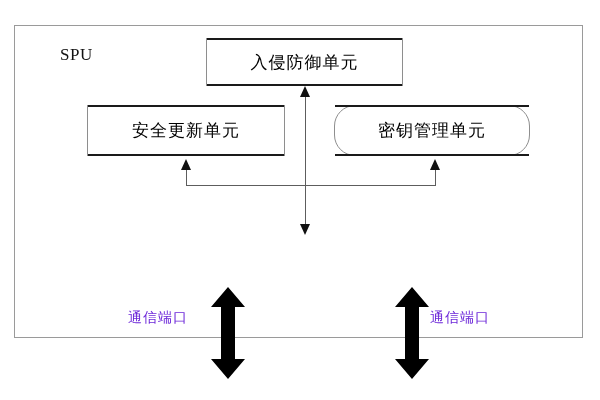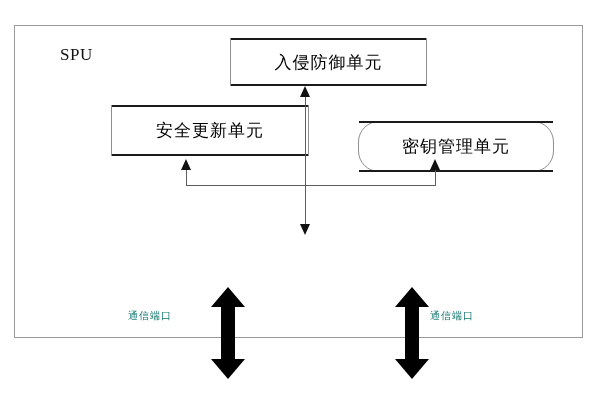--- a/index.html
+++ b/index.html
@@ -46,21 +46,20 @@
   .unit-box {
     position: absolute;
     box-sizing: border-box;
     border: 1px solid #8e8e8e;
     background: #ffffff;
     display: flex;
     align-items: center;
     justify-content: center;
     color: #000000;
     white-space: nowrap;
-    margin-left: 24px;
   }
   
   .unit-box::before,
   .unit-box::after {
     content: "";
     position: absolute;
     left: 0;
     right: 0;
     height: 2px;
     background: #1a1a1a;
@@ -78,21 +77,21 @@
 
   #box-intrusion {
     left: 206px; top: 38px;
     width: 197px; height: 48px;
   }
   #box-secupdate {
     left: 87px; top: 105px;
     width: 198px; height: 51px;
   }
   #box-keymgmt {
-    left: 334px; top: 121px;
+    left: 334px; top: 105px;
     width: 196px; height: 51px; border-radius: 21px;
   }
   #box-lontalk {
     left: 125px; top: 233px;
     width: 372px; height: 53px;
   }
 
   
   .line-v {
     position: absolute;
@@ -151,23 +150,23 @@
   .port-arrow {
     position: absolute;
     width: 34px;
     height: 92px;
   }
   #port-arrow-left  { left: 211px; top: 287px; }
   #port-arrow-right { left: 395px; top: 287px; }
 
   .port-label {
     position: absolute;
-    font-size: 10px;
+    font-size: 14px;
     letter-spacing: 1px;
-    color: #0f766e;
+    color: #6d28d9;
     white-space: nowrap;
     font-family: Liberation Serif, serif;
   }
   #port-label-left  { left: 128px; top: 309px; }
   #port-label-right { left: 430px; top: 309px; }
 </style>
 </head>
 <body>
 
 <div id="canvas">

